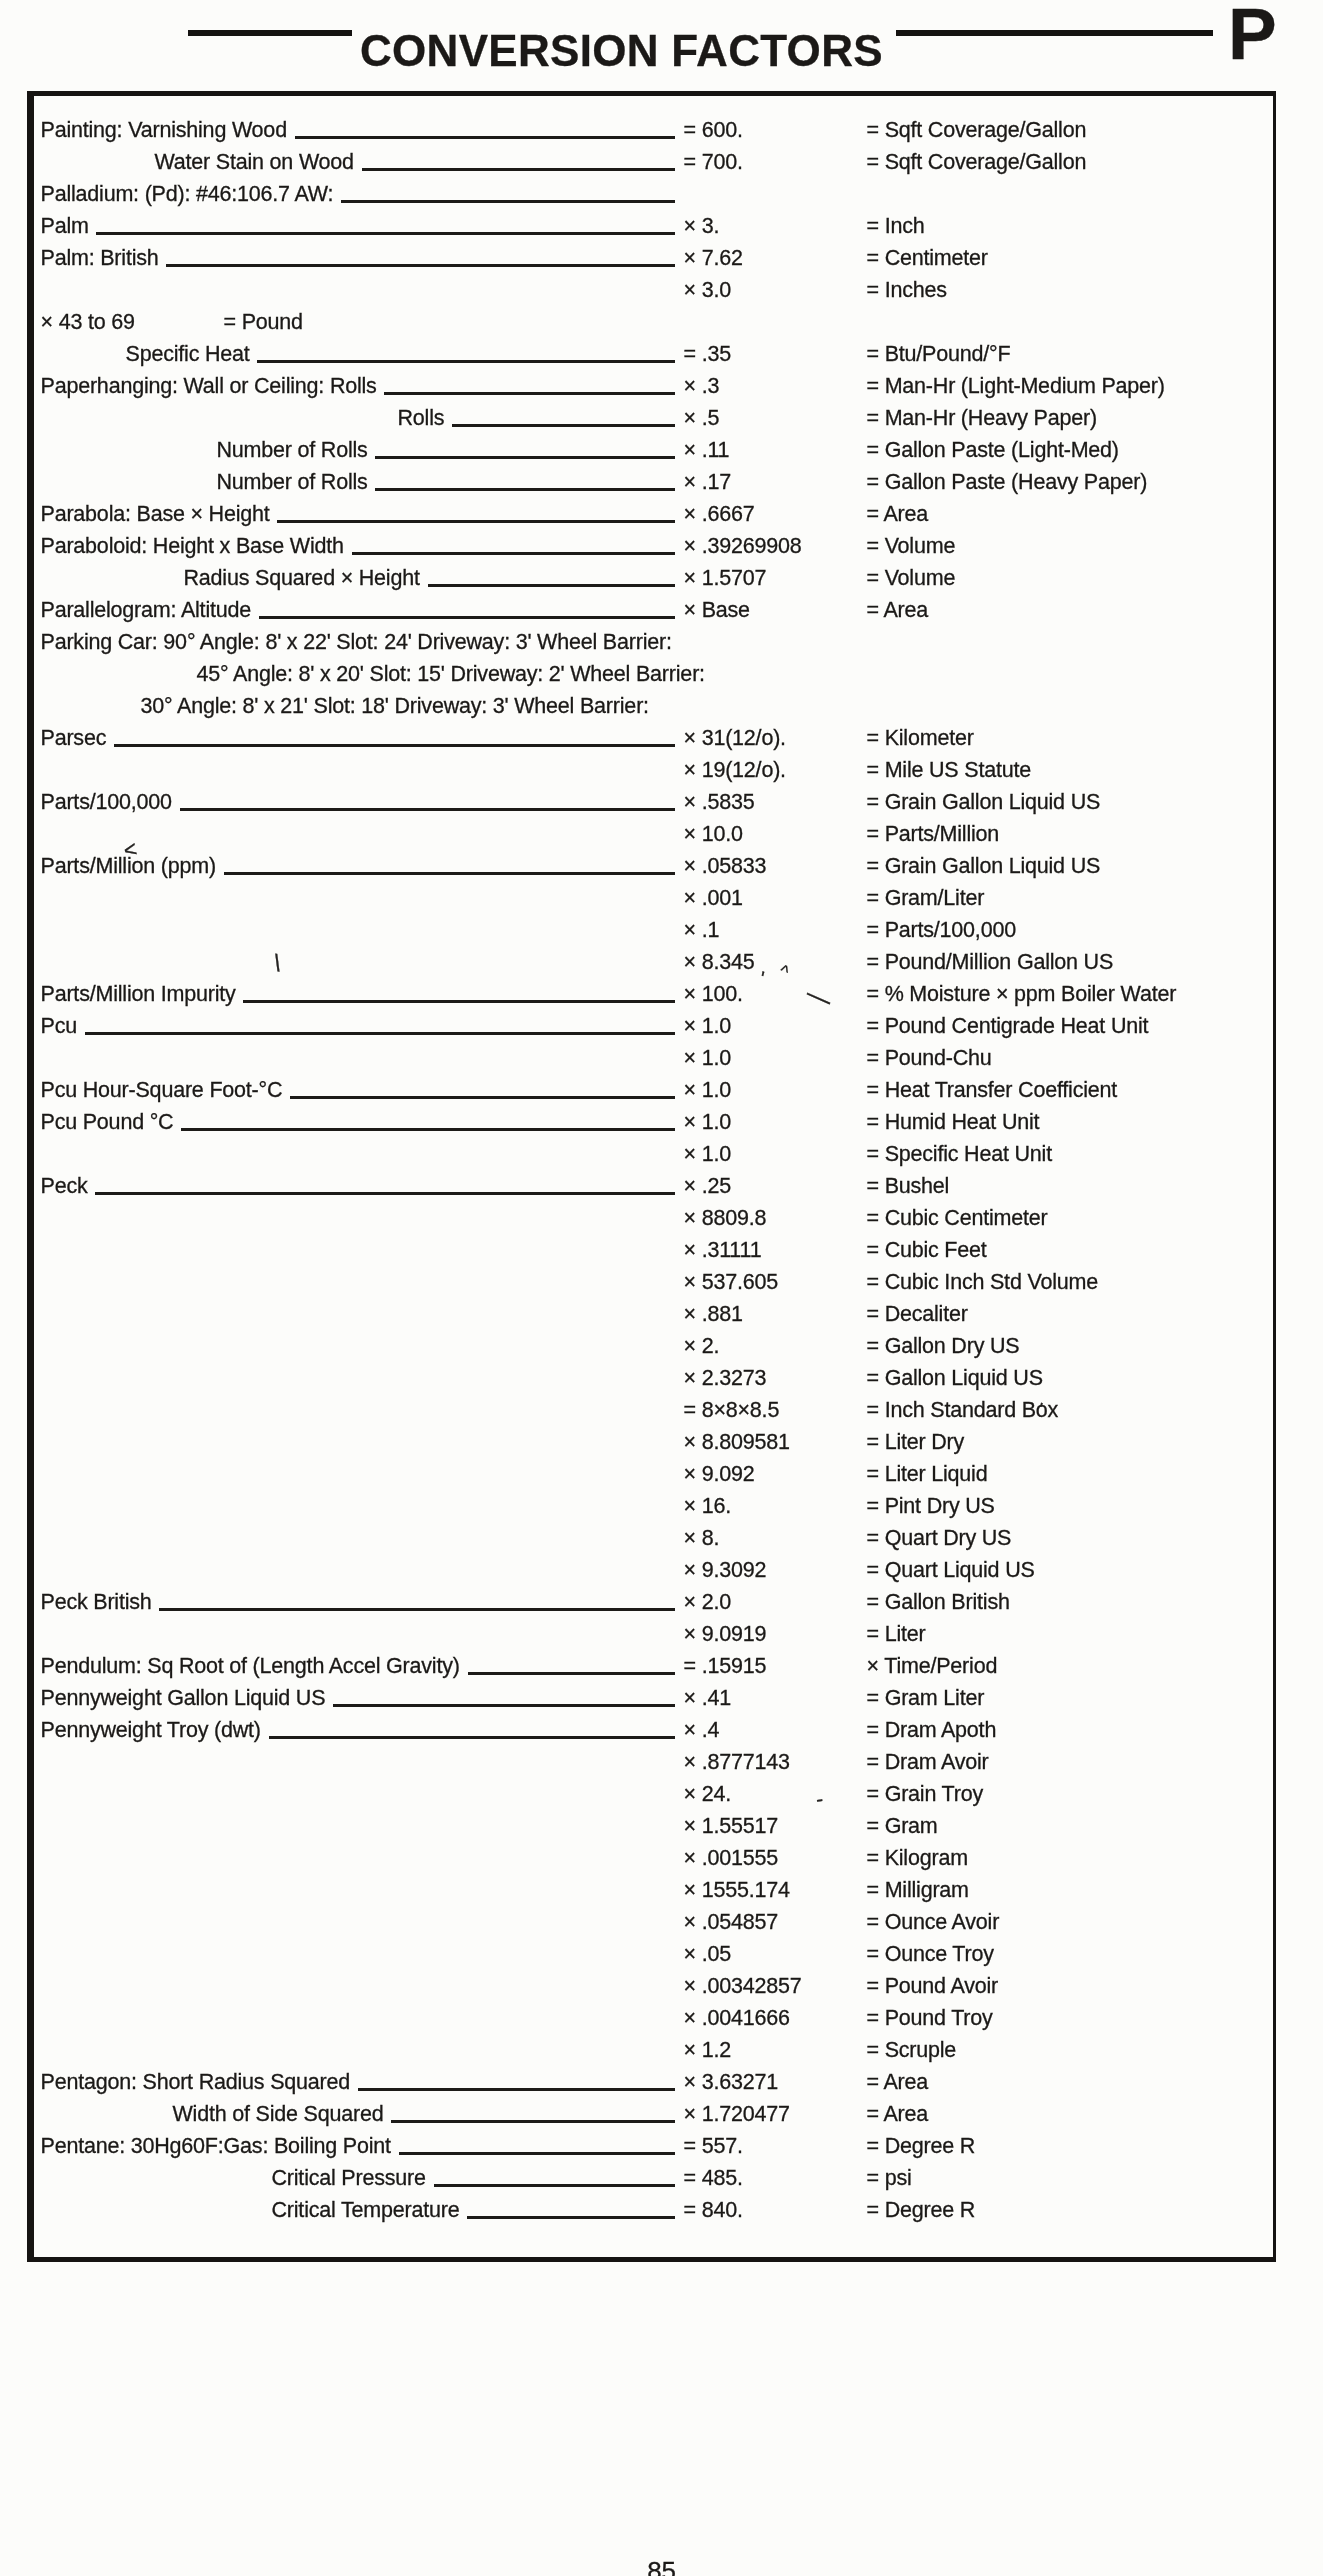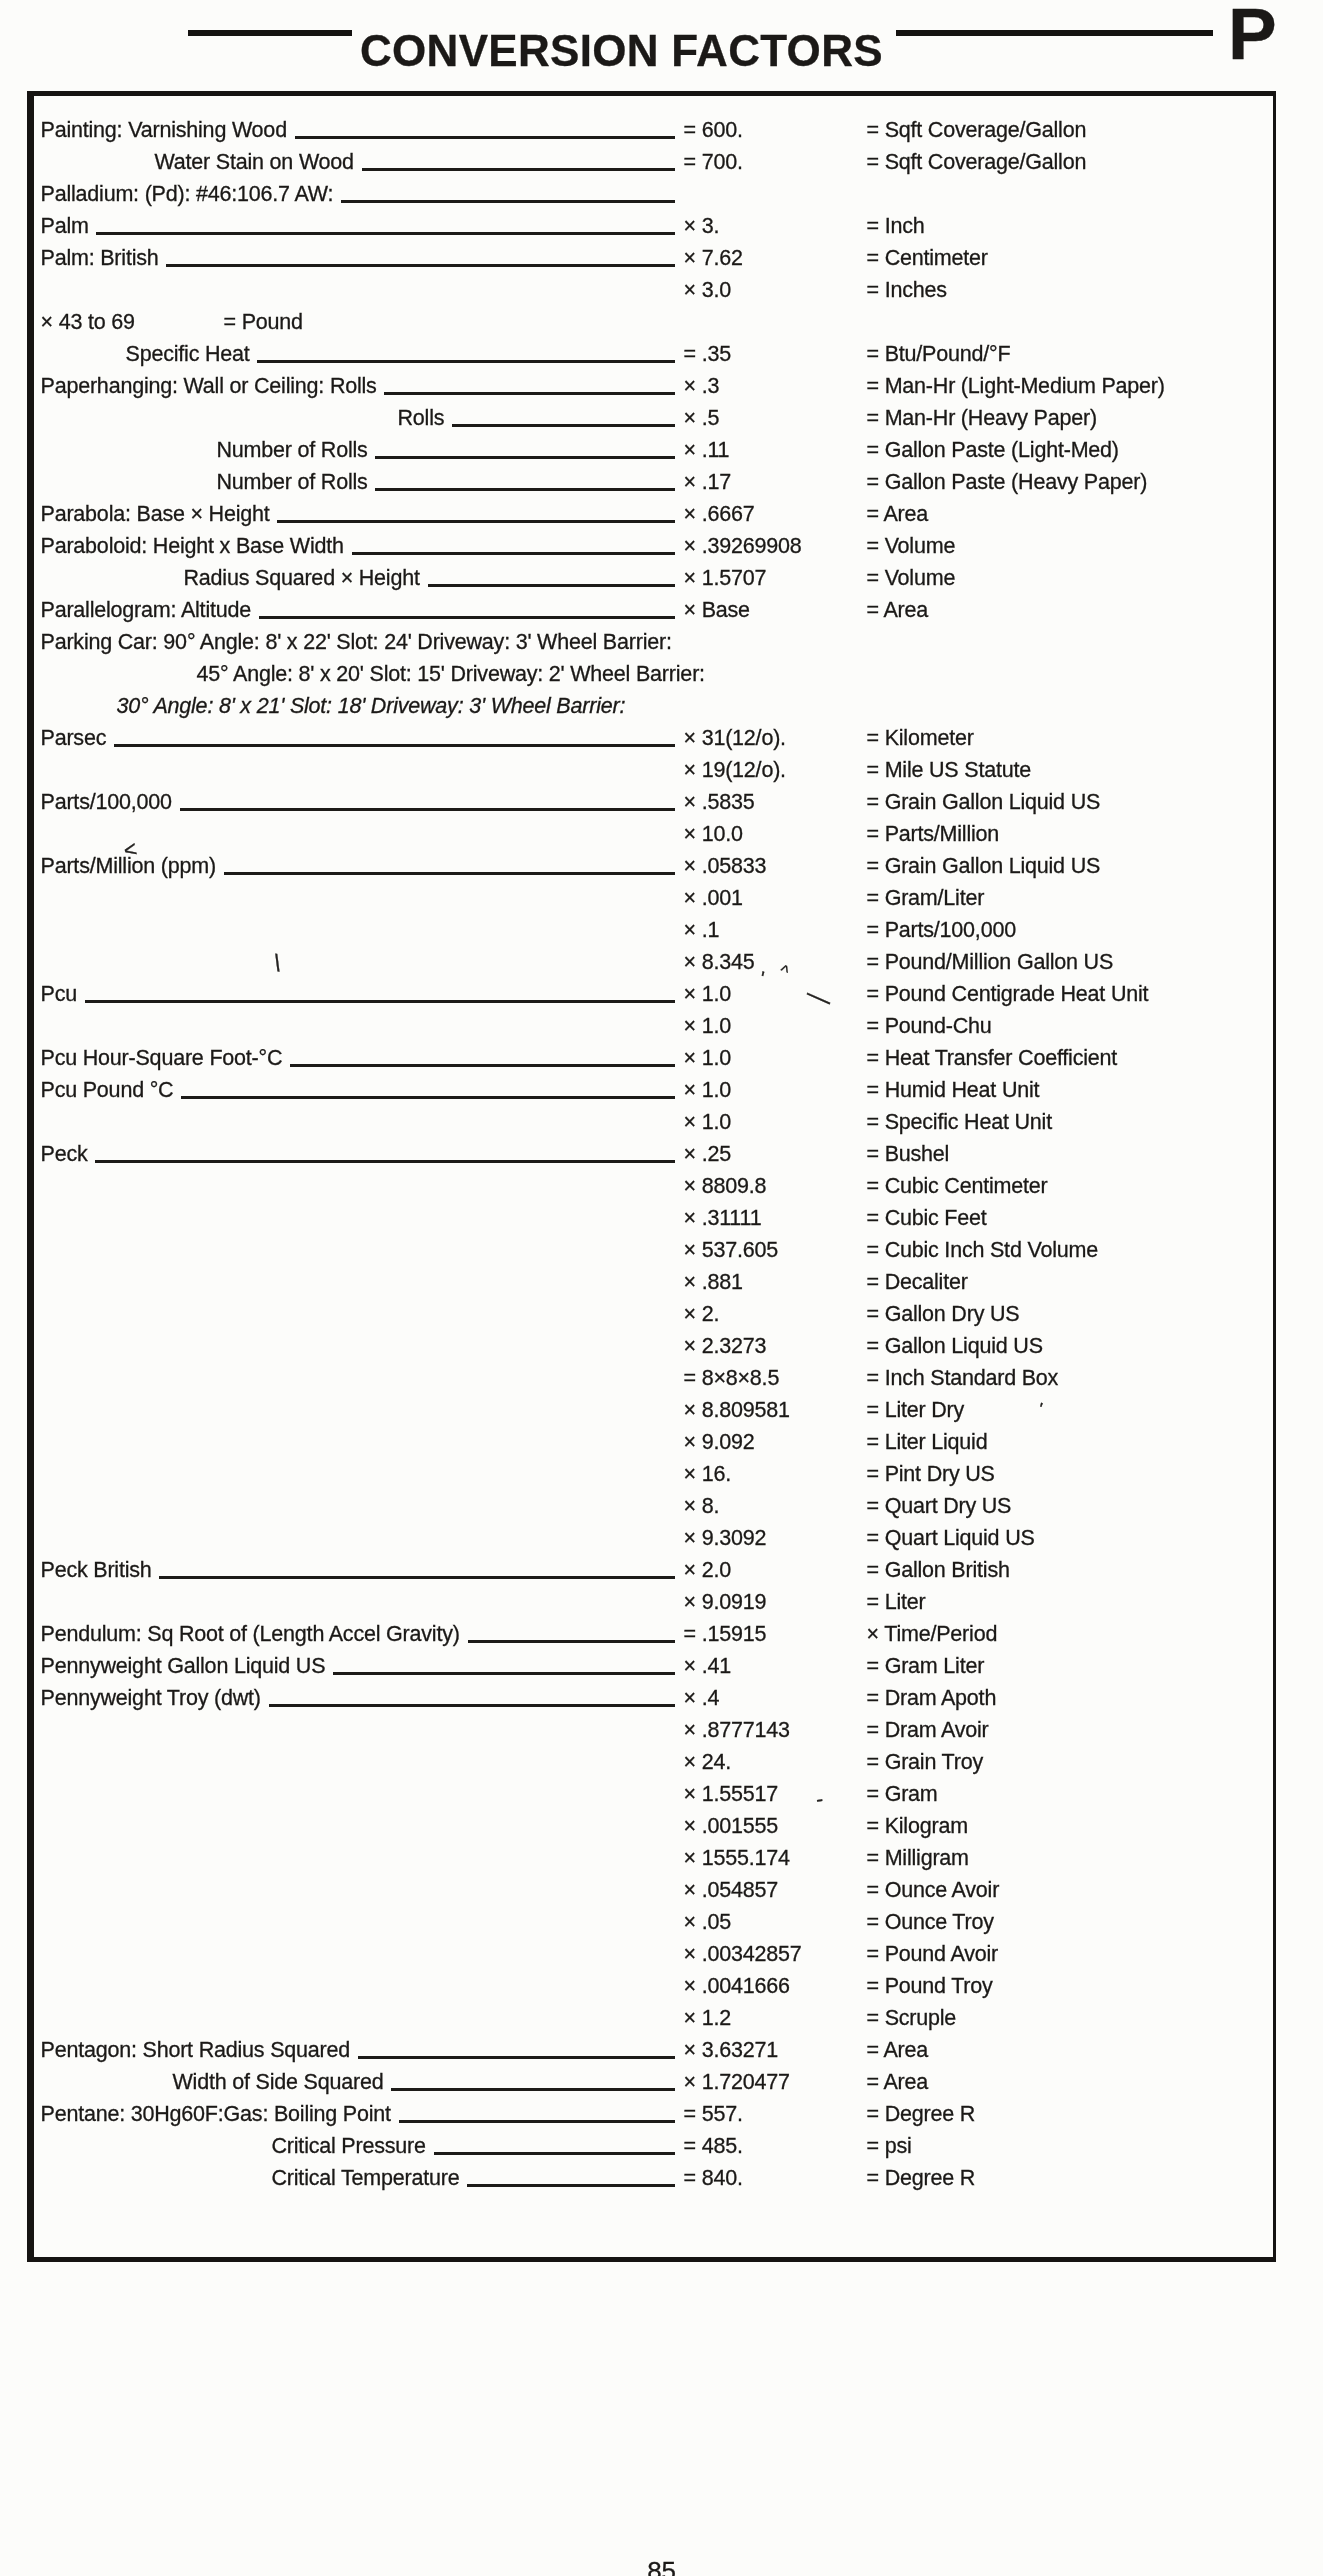--- a/index.html
+++ b/index.html
@@ -202,21 +202,21 @@
         </div>
         <div class="row">
           <div class="lead-zone">
             <span class="label" style="margin-left: 156px;">45° Angle: 8' x 20' Slot: 15' Driveway: 2' Wheel Barrier:</span>
           </div>
           <div class="val"></div>
           <div class="unit"></div>
         </div>
         <div class="row">
           <div class="lead-zone">
-            <span class="label" style="margin-left: 76px; font-style: italic;">30° Angle: 8' x 21' Slot: 18' Driveway: 3' Wheel Barrier:</span>
+            <span class="label" style="margin-left: 100px;">30° Angle: 8' x 21' Slot: 18' Driveway: 3' Wheel Barrier:</span>
           </div>
           <div class="val"></div>
           <div class="unit"></div>
         </div>
         <div class="row">
           <div class="lead-zone">
             <span class="label">Parsec</span>
             <span class="leader"></span>
           </div>
           <div class="val">× 31(12/o).</div>
@@ -265,20 +265,28 @@
           </div>
           <div class="val">× .1</div>
           <div class="unit">= Parts/100,000</div>
         </div>
         <div class="row">
           <div class="lead-zone">
             <span class="label"></span>
           </div>
           <div class="val">× 8.345</div>
           <div class="unit">= Pound/Million Gallon US</div>
+        </div>
+        <div class="row">
+          <div class="lead-zone">
+            <span class="label">Parts/Million Impurity</span>
+            <span class="leader"></span>
+          </div>
+          <div class="val">× 100.</div>
+          <div class="unit">= % Moisture × ppm Boiler Water</div>
         </div>
         <div class="row">
           <div class="lead-zone">
             <span class="label">Pcu</span>
             <span class="leader"></span>
           </div>
           <div class="val">× 1.0</div>
           <div class="unit">= Pound Centigrade Heat Unit</div>
         </div>
         <div class="row">

